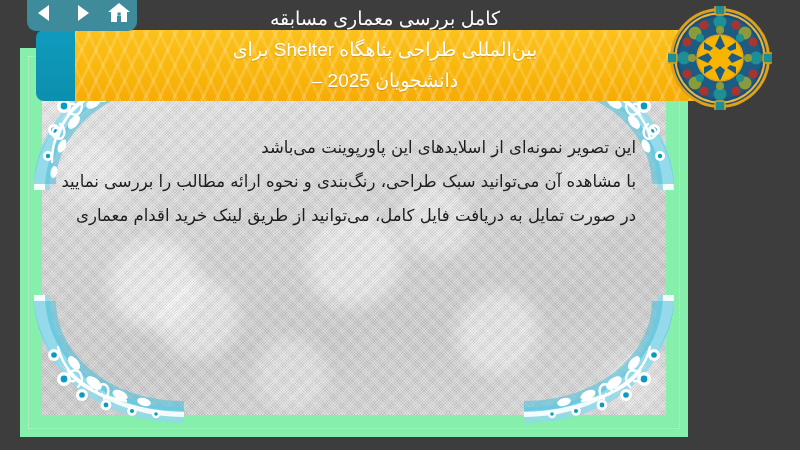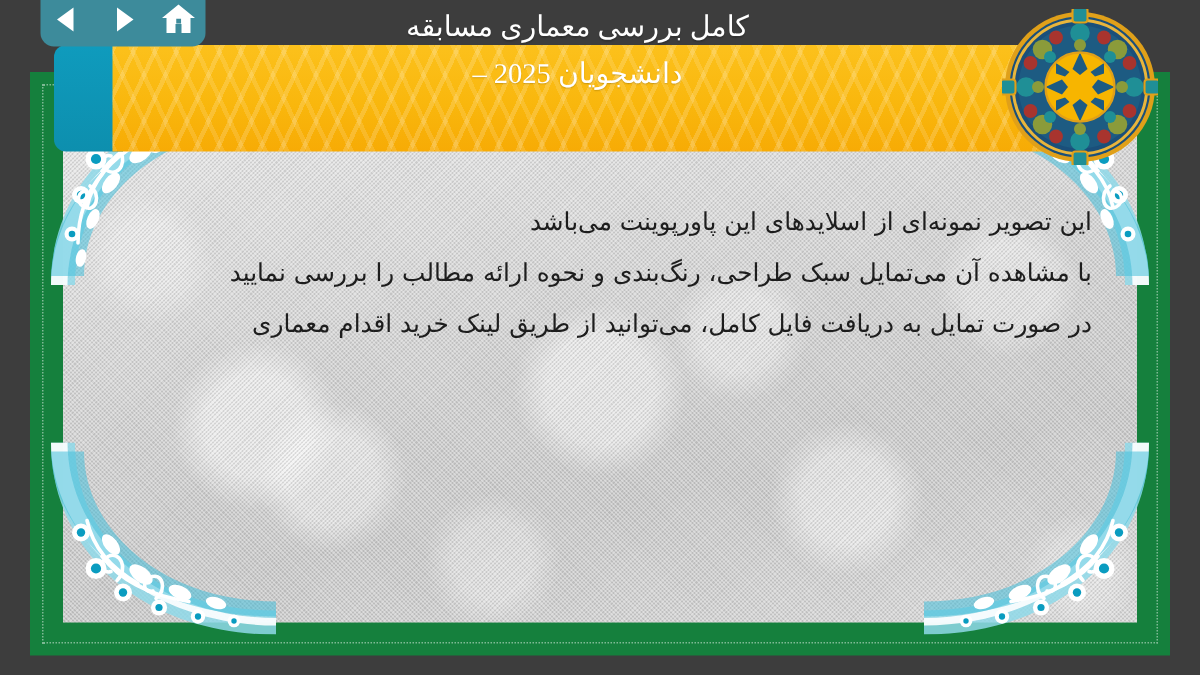--- a/index.html
+++ b/index.html
@@ -45,23 +45,23 @@
     justify-content: center;
     cursor: pointer;
   }
   .navbtn svg { display: block; }
 
   
   #slide {
     position: absolute;
     left: 20px;
     top: 48px;
-    width: 760px;
+    width: 668px;
     height: 389px;
-    background: #15803d;
+    background: #86efac;
     box-sizing: border-box;
     overflow: hidden;
     z-index: 10;
   }
 
   
   #frame-dots {
     position: absolute;
     left: 8px;
     top: 8px;
@@ -177,21 +177,21 @@
     top: 0;
     width: 770px;
     direction: rtl;
     text-align: center;
     padding-top: 3px;
   }
   #title-text .tline {
     font-size: 19px;
     line-height: 31px;
     color: #ffffff;
-    font-family: Liberation Serif, serif;
+    font-family: Liberation Sans, sans-serif;
     text-shadow: 0 1px 1px rgba(0,0,0,.18);
     white-space: nowrap;
   }
 
   
   #medallion {
     position: absolute;
     right: 28px;
     top: 6px;
     width: 104px;
@@ -361,30 +361,31 @@
           <path d="M34,52 C46,36 66,26 92,22"></path>
           <path d="M24,76 C28,58 40,44 58,34"></path>
           <path d="M44,36 C52,44 46,56 38,52 C32,49 34,40 40,42"></path>
           <path d="M70,24 C78,30 74,42 66,38 C60,35 62,27 68,29"></path>
         </g>
       </svg>
     </div>
 
     <div id="body-text">
       <p>این تصویر نمونه‌ای از اسلایدهای این پاورپوینت می‌باشد</p>
-      <p>با مشاهده آن می‌تمایل سبک طراحی، رنگ‌بندی و نحوه ارائه مطالب را بررسی نمایید</p>
+      <p>با مشاهده آن می‌توانید سبک طراحی، رنگ‌بندی و نحوه ارائه مطالب را بررسی نمایید</p>
       <p>در صورت تمایل به دریافت فایل کامل، می‌توانید از طریق لینک خرید اقدام معماری</p>
     </div>
   </div>
 
   <div id="title-block">
     <div id="banner-cap"></div>
     <div id="banner"></div>
     <div id="title-text">
       <div class="tline">کامل بررسی معماری مسابقه</div>
+      <div class="tline">بین‌المللی طراحی پناهگاه Shelter برای</div>
       <div class="tline">دانشجویان 2025 –</div>
     </div>
   </div>
 
   <div id="medallion">
     <svg width="104" height="104" viewBox="0 0 104 104">
       <circle cx="52" cy="52" r="50" fill="#e0a019"></circle>
       <circle cx="52" cy="52" r="47" fill="#1a4f7a"></circle>
       <circle cx="52" cy="52" r="44.5" fill="none" stroke="#e8b53c" stroke-width="2"></circle>
       <circle cx="52" cy="52" r="41" fill="#1d5b82"></circle>

